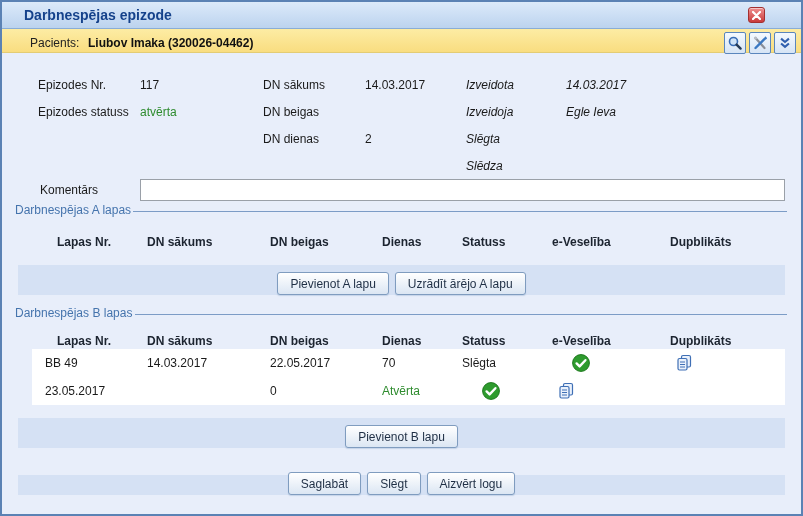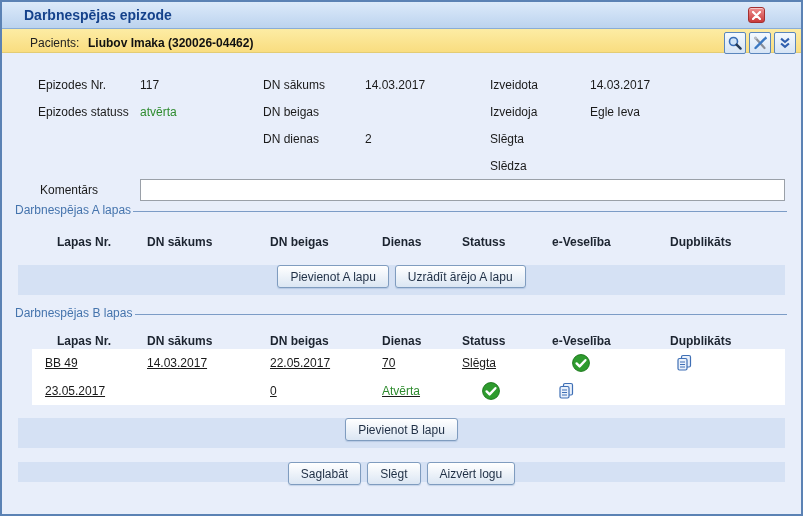--- a/index.html
+++ b/index.html
@@ -22,46 +22,46 @@
   .patient-label { position:absolute; left:28px; top:0; line-height:29px; color:#222; }
   .patient-name  { position:absolute; left:86px; top:0; line-height:29px; font-weight:bold; color:#111; }
   .pb-icons { position:absolute; right:5px; top:3px; display:flex; gap:3px; }
   .icon-btn { width:22px; height:22px; box-sizing:border-box; border:1px solid #5a86bd; border-radius:2px;
     background:linear-gradient(#f4f9fe,#d6e4f5); display:flex; align-items:center; justify-content:center; cursor:pointer; }
   
   .details-col { position:absolute; top:70px; }
   .details-col .drow { height:27px; line-height:27px; display:flex; white-space:nowrap; }
   .col1 { left:36px; }  .col1 .dlabel { width:102px; }
   .col2 { left:261px; } .col2 .dlabel { width:102px; }
-  .col3 { left:488px; } .col3 .dlabel { width:100px; }
+  .col3 { left:464px;font-style:italic; } .col3 .dlabel { width:100px; }
   .dlabel { display:inline-block; color:#1a1a1a; }
   .green { color:#2e8b2e; }
   
   .comment-label { position:absolute; left:38px; top:177px; line-height:22px; }
   .comment-input { position:absolute; left:138px; top:177px; width:645px; height:22px; box-sizing:border-box;
     border:1px solid #9aa0a8; background:#fff; padding:0 4px; font:inherit; }
   
   .legend { position:absolute; left:13px; color:#4574ad; }
   .legend-a { top:201px; } .legend-b { top:304px; }
   .rule { position:absolute; height:1px; background:#7c9cc6; right:14px; }
   .rule-a { top:209px; left:131px; } .rule-b { top:312px; left:133px; }
   
   .tgrid { display:grid; grid-template-columns:102px 123px 112px 80px 90px 118px 1fr; padding-left:13px; }
   .table-head { position:absolute; left:30px; right:0; font-weight:bold; color:#1c2430; height:20px; line-height:20px; }
   .table-head .cell:first-child { padding-left:12px; }
   .head-a { top:230px; } .head-b { top:329px; }
-  .rows-b { position:absolute; left:30px; right:16px; top:347px; background:#ffffff;text-decoration:underline; }
+  .rows-b { position:absolute; left:30px; right:16px; top:347px; background:#ffffff; }
   .trow { height:28px; line-height:28px; align-items:center; cursor:default; }
   .icon-cell { display:flex; align-items:center; }
   .cell-evesel { padding-left:20px; } .cell-dup { padding-left:5px; }
   
   .band { position:absolute; left:16px; right:16px; height:30px; background:#d5e1f4;
-    display:flex; align-items:flex-start; justify-content:center; gap:6px; }
+    display:flex; align-items:flex-end; justify-content:center; gap:6px; }
   .band-a { top:263px; } .band-b { top:416px; }
-  .band-footer { top:460px; height:20px; }
+  .band-footer { top:473px; height:20px; }
   .btn { height:23px; padding:0 12px; font:inherit; color:#1f2f45; border:1px solid #7f9cbf; border-radius:3px;
     background:linear-gradient(#ffffff,#dbe6f3); cursor:pointer; box-shadow:0 1px 1px rgba(90,130,180,.25); }
   svg { display:block; }
 </style>
 </head>
 <body>
 
 <div class="window">
 
   <div class="titlebar">

